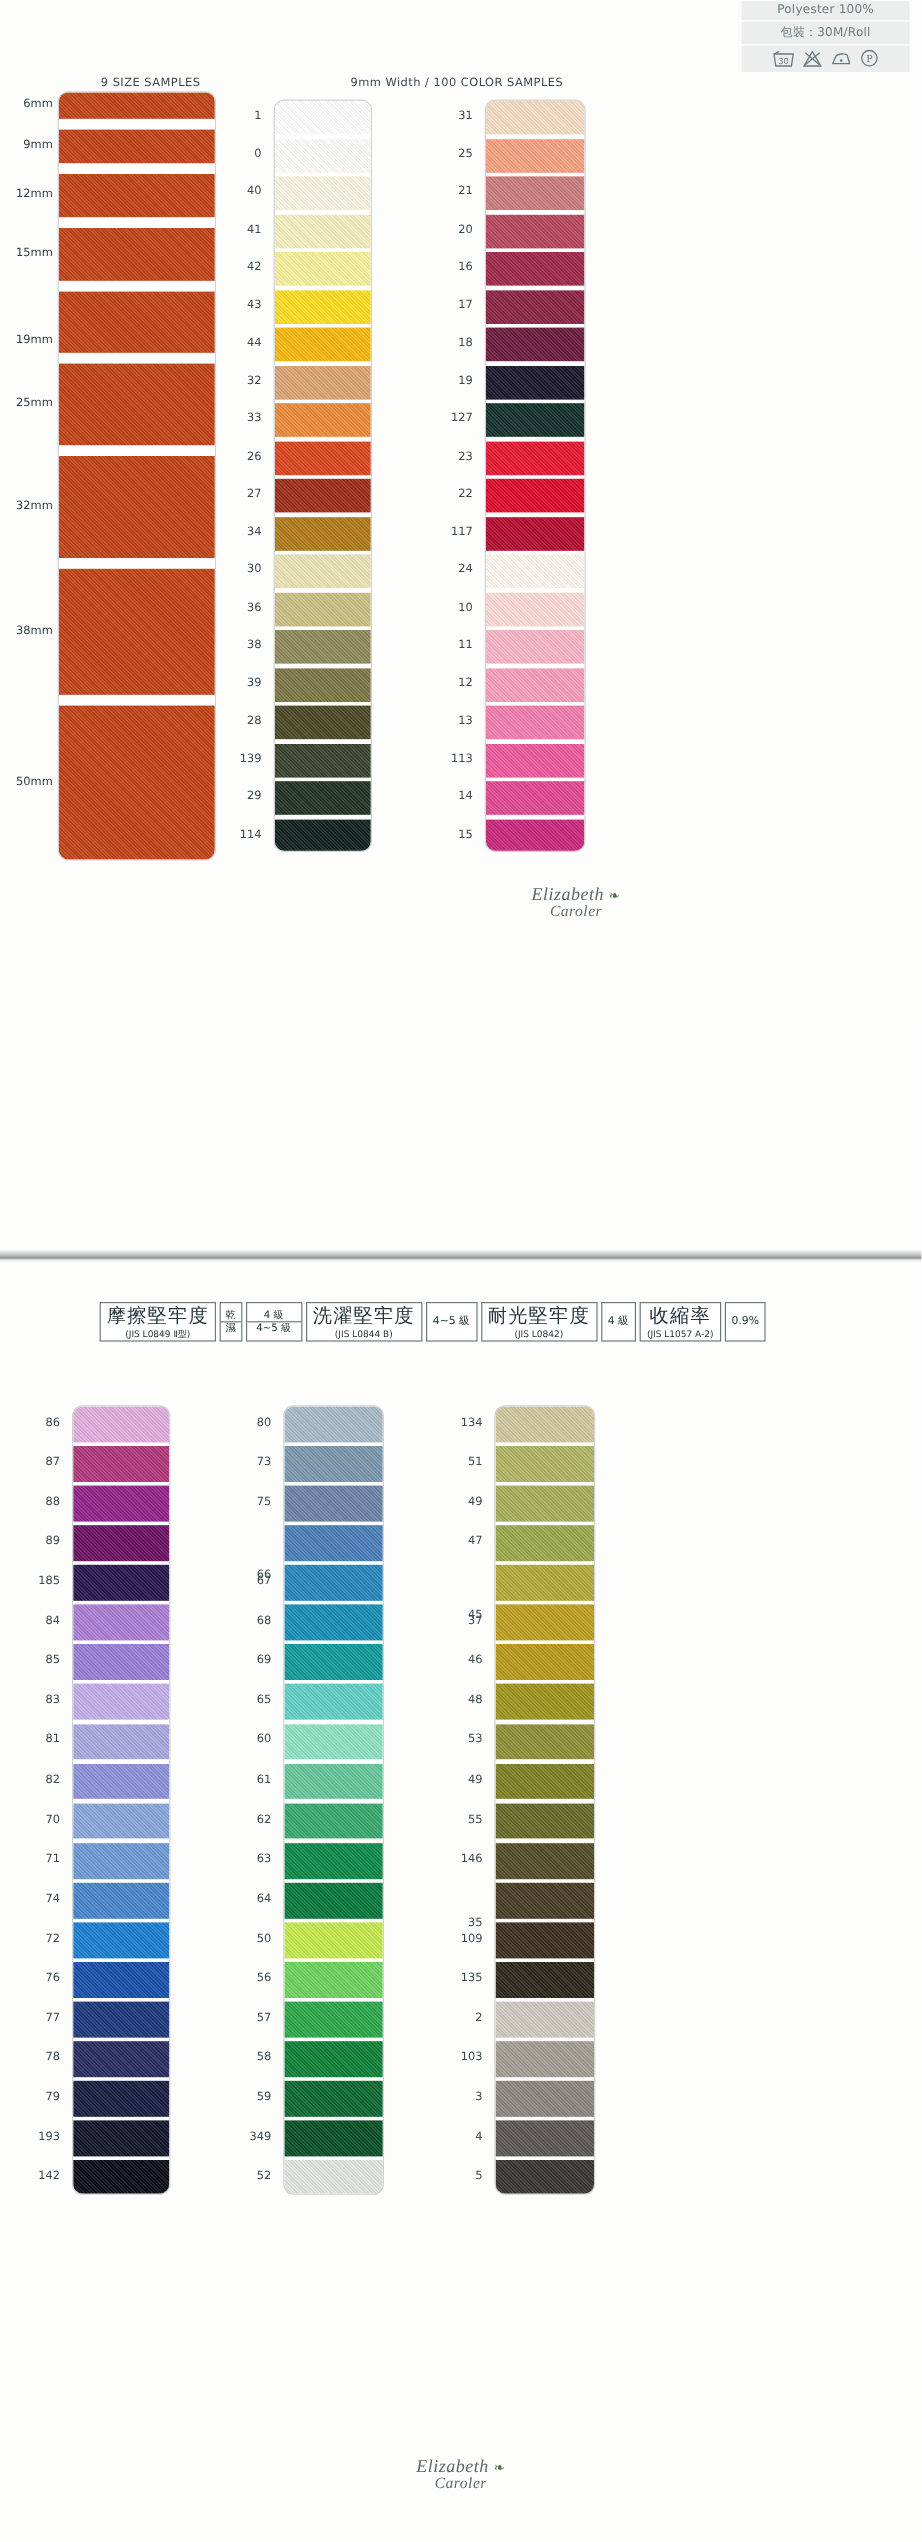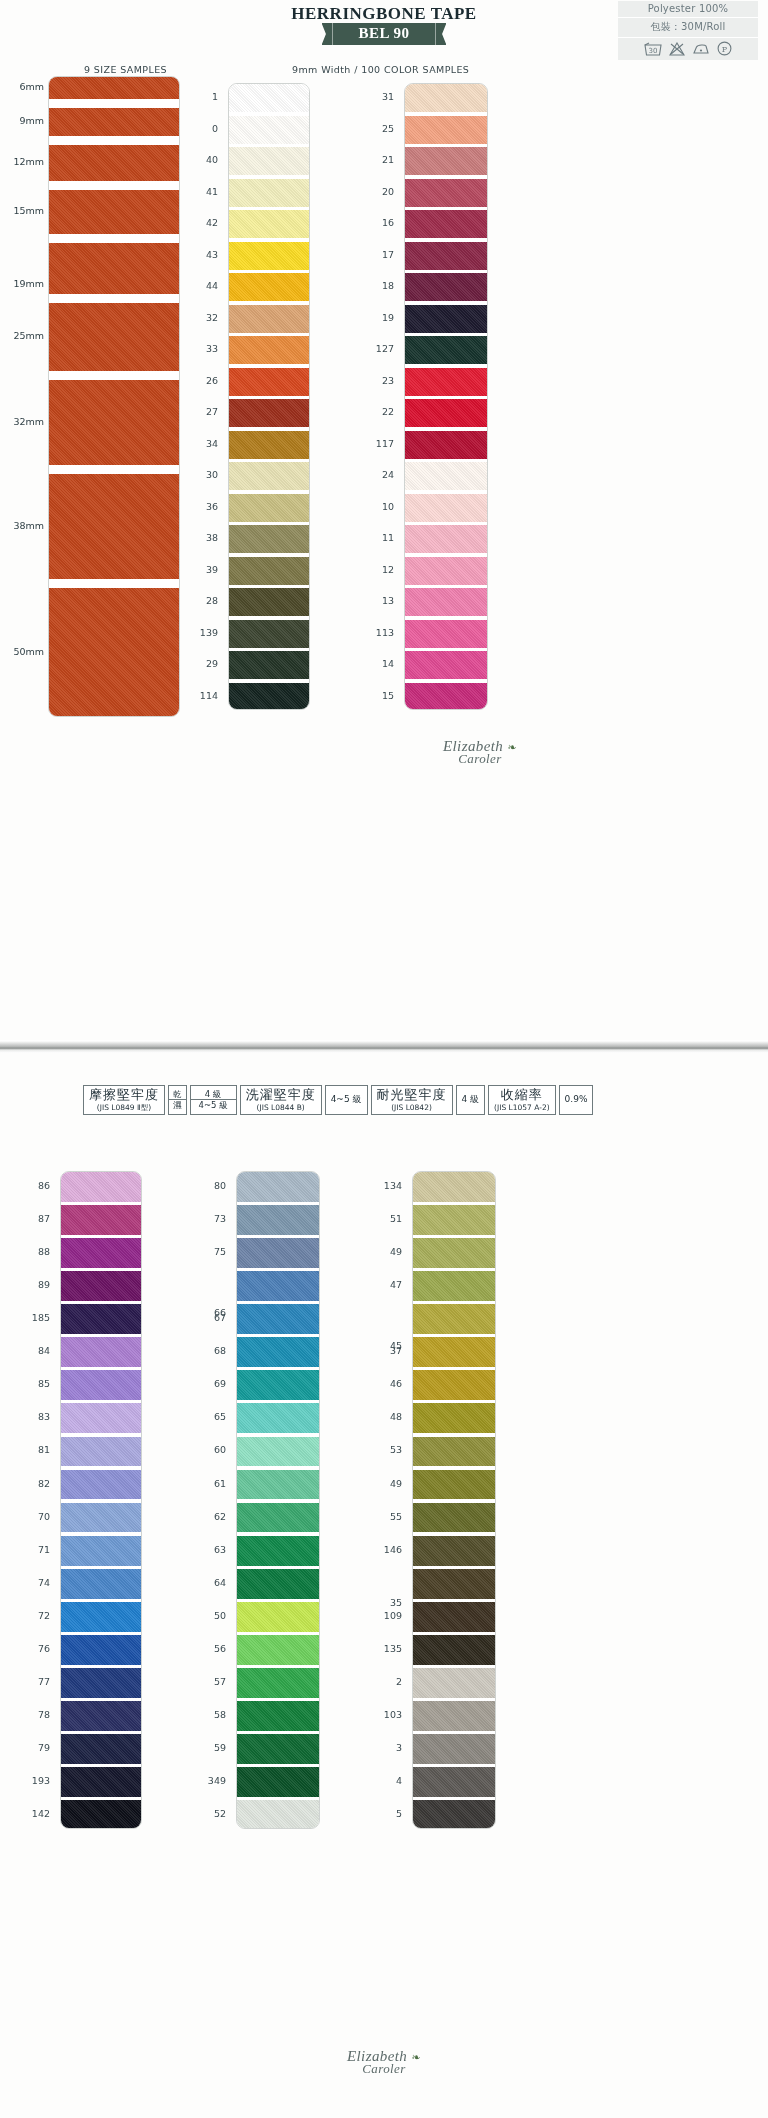--- a/index.html
+++ b/index.html
@@ -126,37 +126,33 @@
     border-collapse:separate; border-spacing:3px 0;
     font-family:"DejaVu Sans", sans-serif;
     color:#23323a;
   }
   #fastness td {
     border:1px solid #6e7a7d; padding:1px 5px;
     text-align:center; font-size:9px; line-height:1.25;
     background:#ffffff; white-space:nowrap;
   }
   .cellwrap { display:flex; flex-direction:column; align-items:center; }
-  .cellwrap .big { font-size:13px; letter-spacing:1px; }
+  .cellwrap .big { font-size:16px; letter-spacing:1px; }
   .cellwrap .small { font-size:7.5px; }
 
   #p2col1-card { left:60px; top:118px; width:82px; height:658px; }
   #p2col2-card { left:236px; top:118px; width:84px; height:658px; }
   #p2col3-card { left:412px; top:118px; width:84px; height:658px; }
 </style>
 </head>
 <body>
 
 <div id="page1">
 
   <div id="header">
-    <div class="hdr-title">HERRINGBONE TAPE</div>
-    <div class="ribbon-wrap">
-      <span class="ribbon">BEL 90</span>
-    </div>
 
     <div id="care">
       <div class="care-line">Polyester 100%</div>
       <div class="care-line">包裝：30M/Roll</div>
       <div class="care-syms">
         <span>
           <svg width="18" height="14" viewBox="0 0 18 14">
               <path d="M1 3 H17 L15.5 13 H2.5 Z" fill="none" stroke="#6d7b80" stroke-width="1.1"></path>
               <path d="M1 3 L5 1" stroke="#6d7b80" stroke-width="1.1" fill="none"></path>
               <text x="9" y="11" font-size="7" text-anchor="middle" fill="#6d7b80" font-family="DejaVu Sans">30</text>

